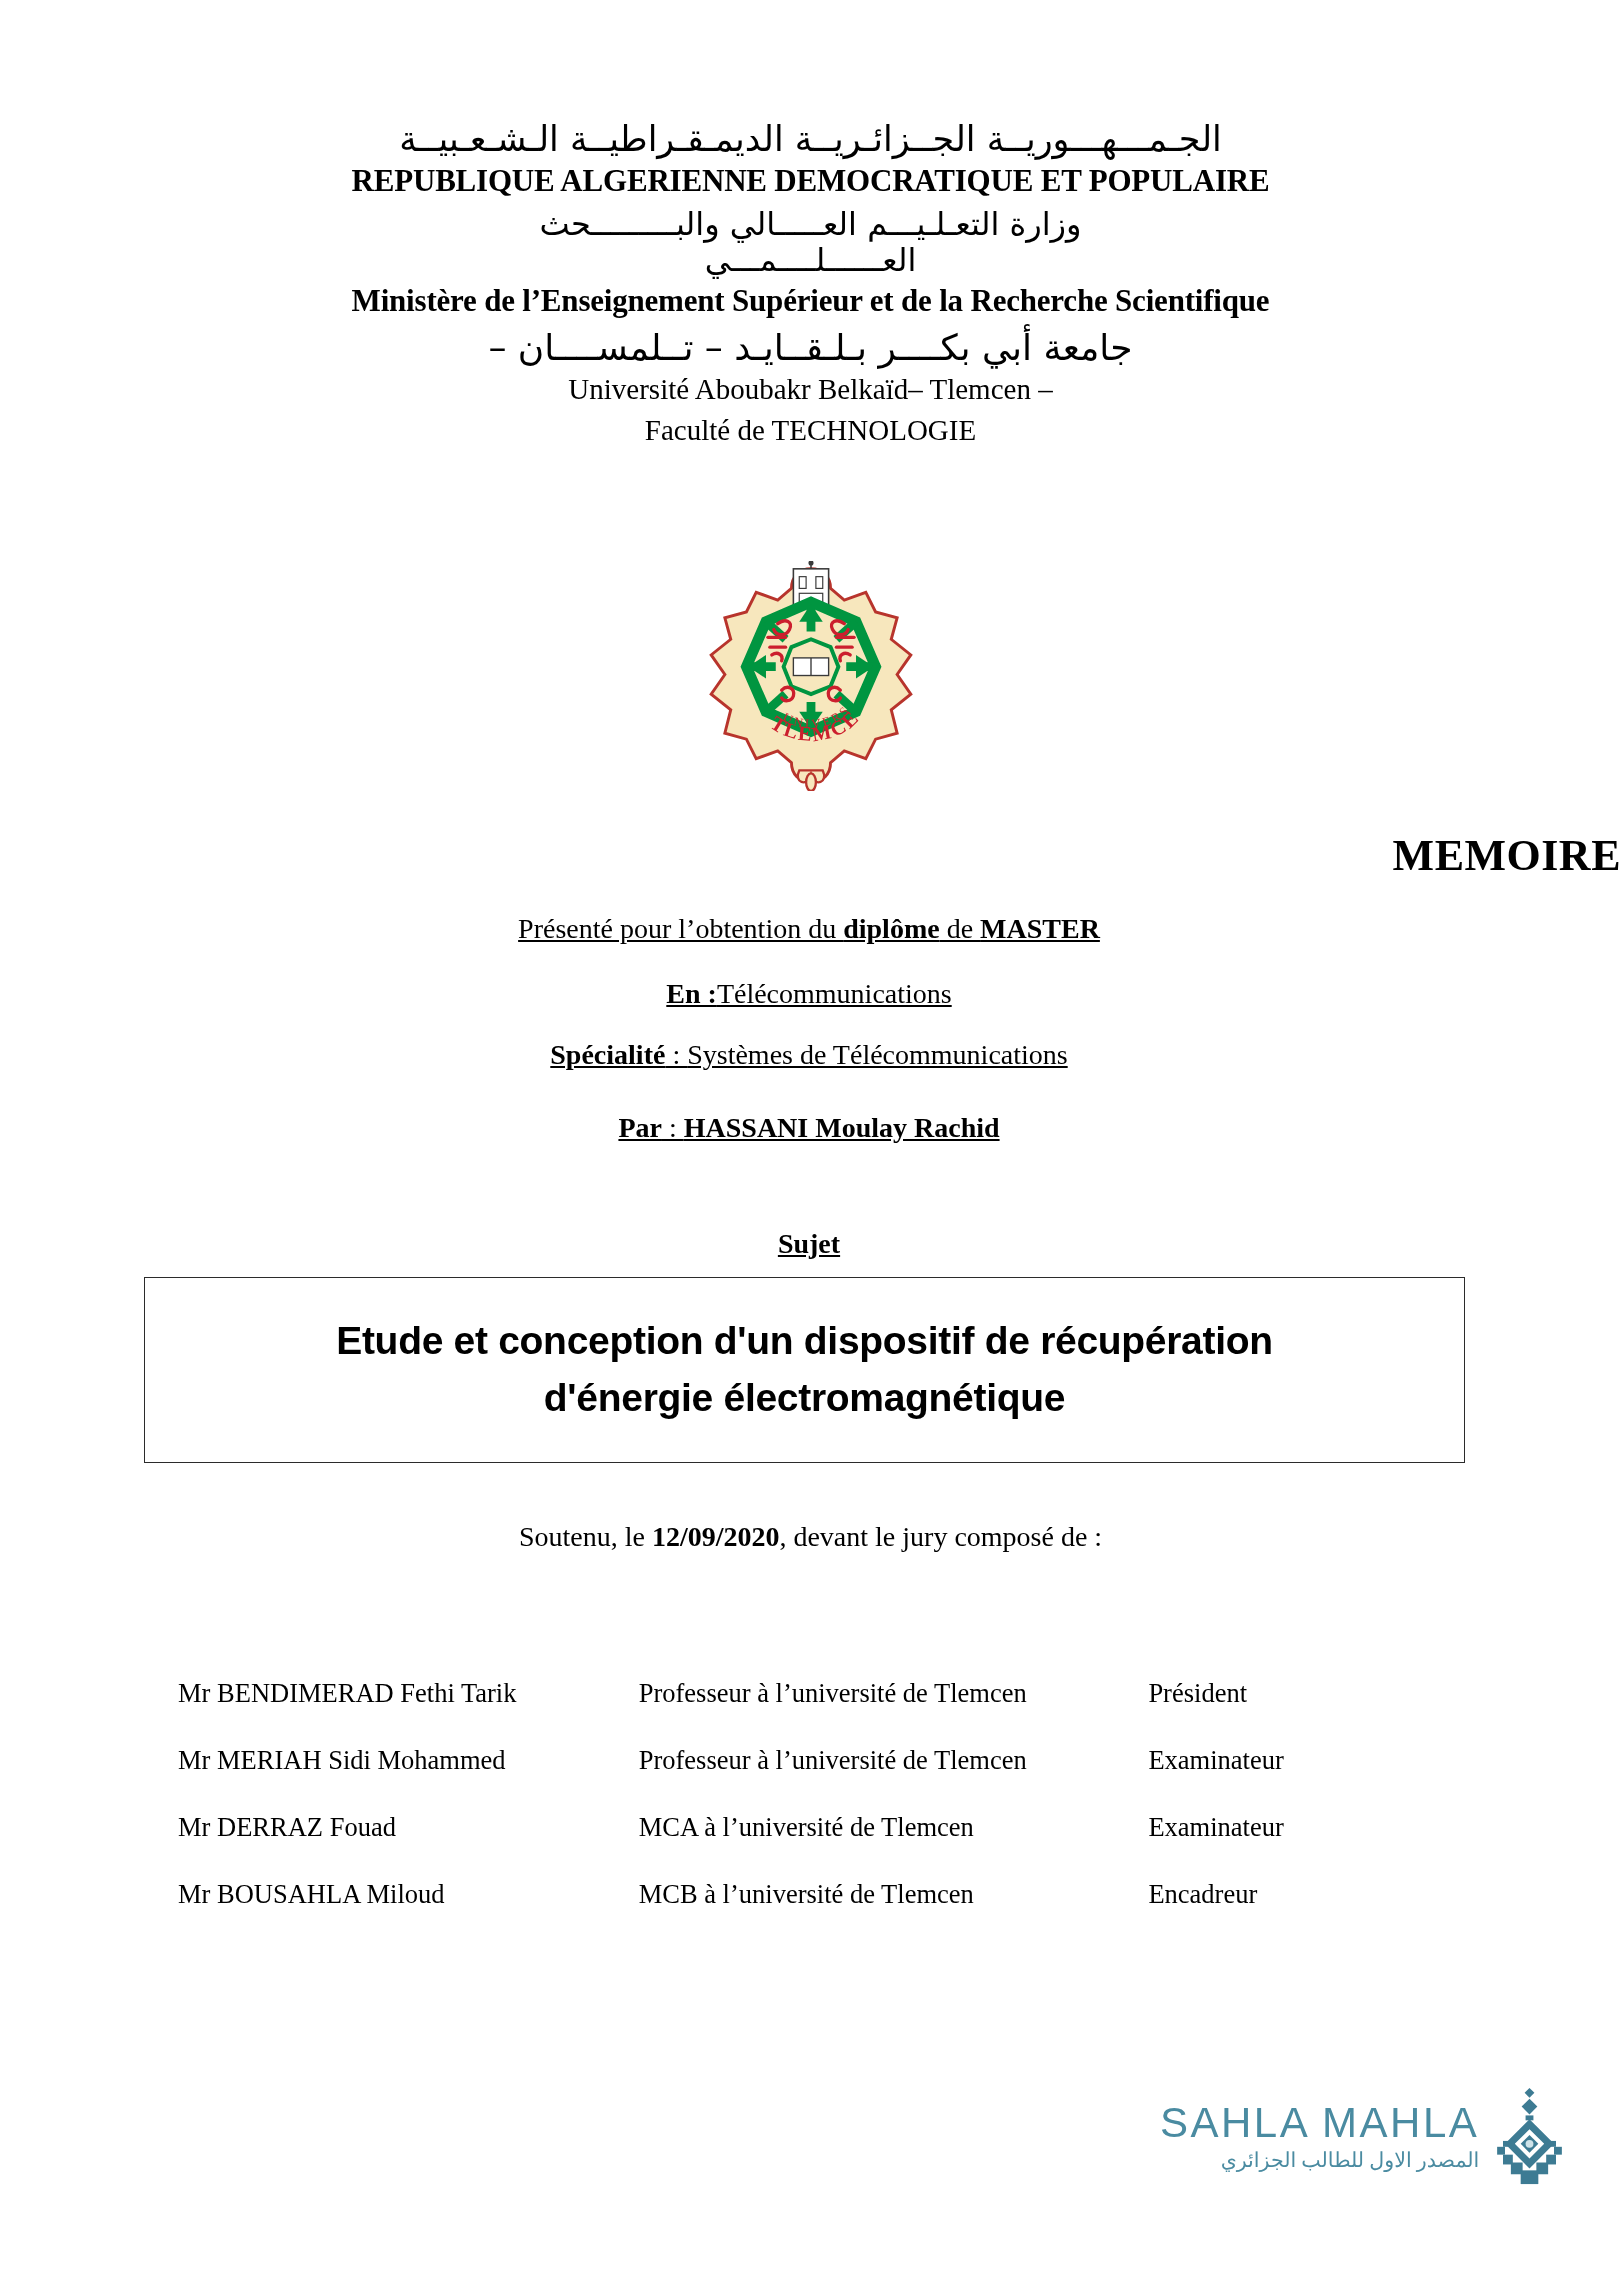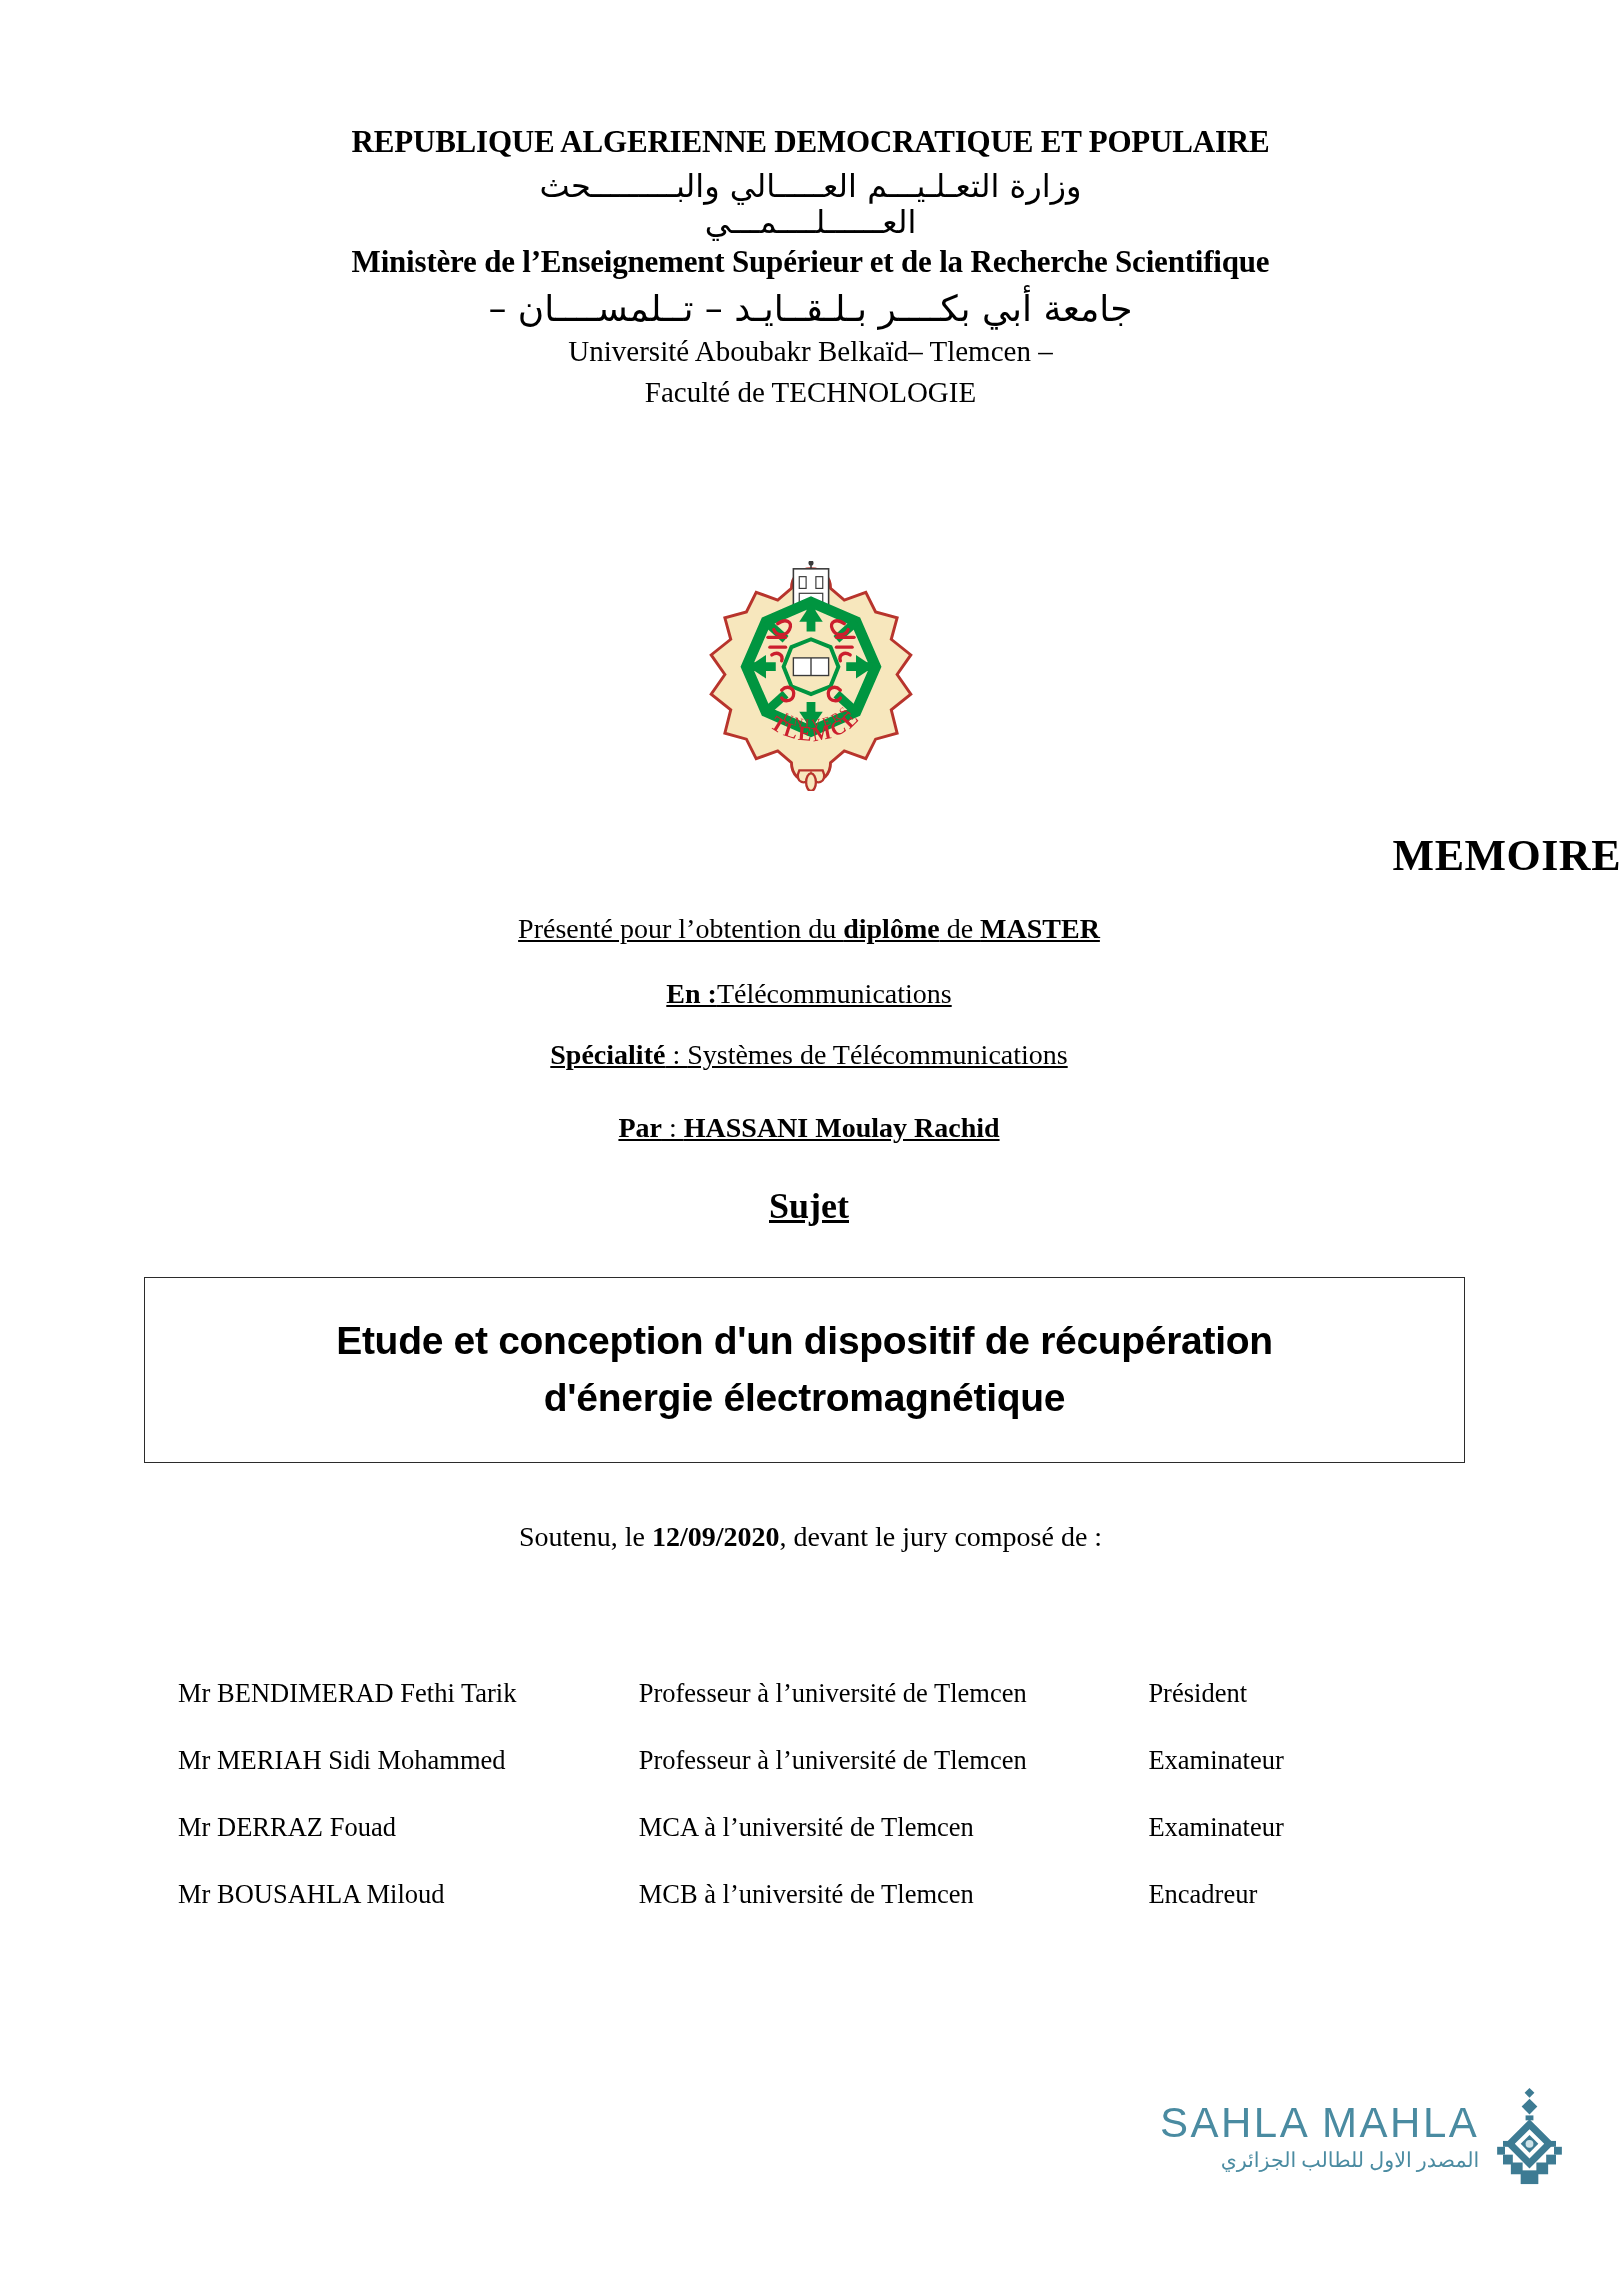--- a/index.html
+++ b/index.html
@@ -93,21 +93,21 @@
     position: absolute;
     left: 0;
     width: 1618px;
     text-align: center;
     text-decoration: underline;
   }
   .presente { top: 913px; font-size: 28px; }
   .en-line  { top: 978px; font-size: 28px; }
   .spec-line{ top: 1039px; font-size: 28px; }
   .par-line { top: 1112px; font-size: 28px; font-weight: bold; }
-  .sujet-line { top: 1185px; font-size: 36px; font-weight: bold; }
+  .sujet-line { top: 1228px; font-size: 28px; font-weight: bold; }
   .b { font-weight: bold; }
 
   
   .title-box {
     position: absolute;
     left: 144px;
     top: 1277px;
     width: 1321px;
     height: 186px;
     border: 1px solid #2b2b2b;
@@ -189,20 +189,21 @@
   }
   .wm-mark { width: 73px; height: 102px; flex: 0 0 auto; }
   .wm-mark svg { display: block; width: 73px; height: 102px; }
 </style>
 </head>
 <body>
 
 <div class="page">
 
   <div class="header">
+    <div class="ar-line ar-main">الجـمـــهـــوريــة الجــزائـريــة الديمـقـراطيــة الـشـعـبيــة</div>
     <div class="fr-bold">REPUBLIQUE ALGERIENNE DEMOCRATIQUE ET POPULAIRE</div>
     <div class="ministry-wrap">
       <div class="ar-line ministry-l1">وزارة التعـلـيـــم العـــــالي والبـــــــــحث</div>
       <div class="ar-line ministry-l2">العــــــلــــمـــي</div>
     </div>
     <div class="fr-bold">Ministère de l’Enseignement Supérieur et de la Recherche Scientifique</div>
     <div class="ar-line univ-ar">جامعة أبي بكــــر بـلـقــايـد – تــلمســــان –</div>
     <div class="fr-plain">Université Aboubakr Belkaïd– Tlemcen –</div>
     <div class="fr-plain">Faculté de TECHNOLOGIE</div>
   </div>

